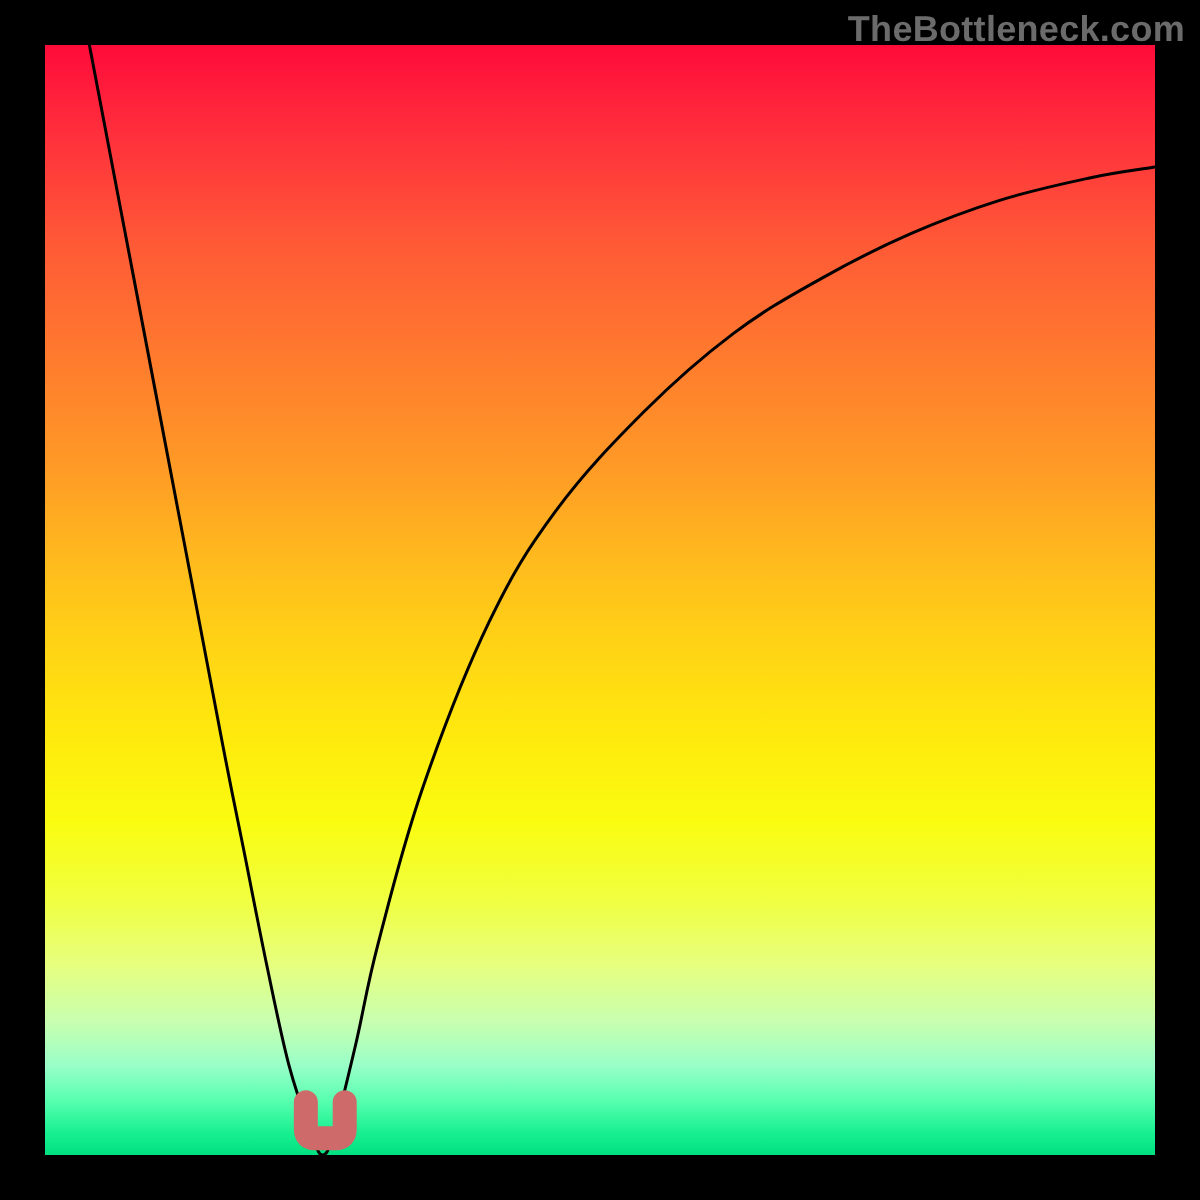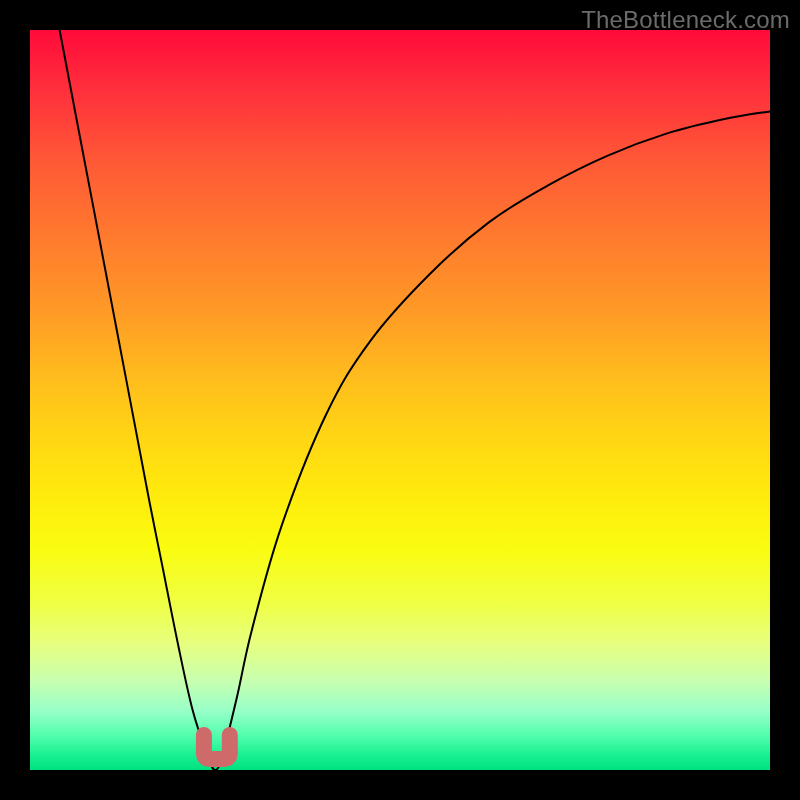--- a/index.html
+++ b/index.html
@@ -34,21 +34,21 @@
       #18f090 98%,
       #00e080 100%
     );
   }
   .watermark {
     position: absolute;
     top: 6px;
     right: 10px;
     font-family: Arial, Helvetica, sans-serif;
     font-size: 24px;
-    font-weight: 400;
+    font-weight: 700;
     color: #6b6b6b;
     letter-spacing: 0.2px;
     user-select: none;
   }
   svg.curve {
     position: absolute;
     left: 0; top: 0;
     width: 100%;
     height: 100%;
     overflow: visible;

